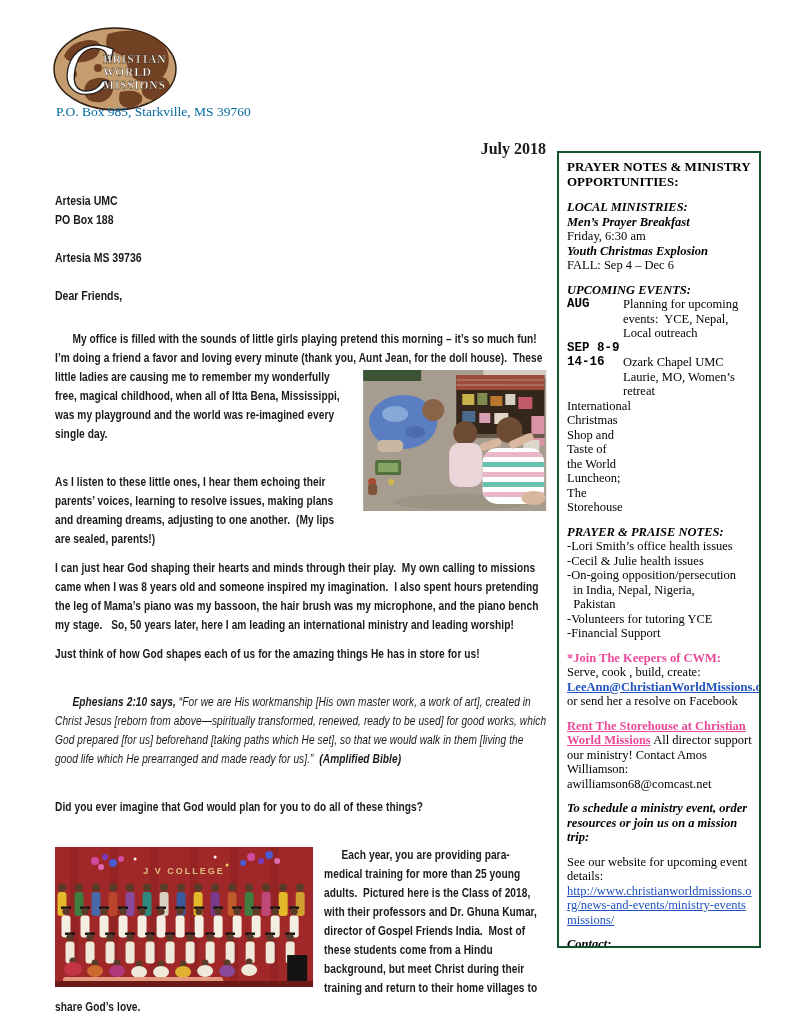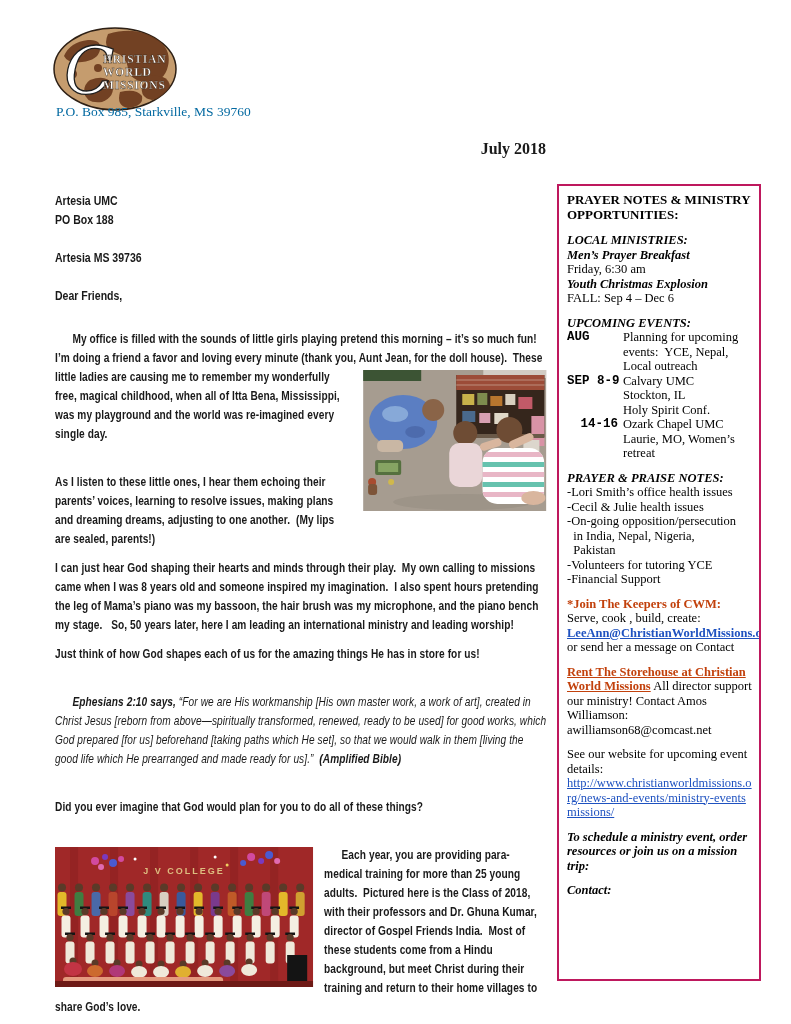--- a/index.html
+++ b/index.html
@@ -36,32 +36,32 @@
   .clear-r { clear:right; }
   .italic { font-style:italic; }
   .scripture { font-style:italic; font-weight:normal; }
   .scripture .bi { font-weight:bold; }
   svg.photo1 { float:right; margin:3px 0 8px 14px; }
   svg.photo2 { float:left; margin:2px 14px 2px 0; }
 
   
   .sidebar {
     position:absolute; left:557px; top:151px; width:204px; height:797px;
-    border:2px solid #be185d; box-sizing:border-box; overflow:hidden;
+    border:2px solid #14532d; box-sizing:border-box; overflow:hidden;
     padding:7px 5px 6px 8px;
-    font-family:"Liberation Serif", serif; font-size:12.5px; line-height:14.5px; color:#000;margin-top:33px;
+    font-family:"Liberation Serif", serif; font-size:12.5px; line-height:14.5px; color:#000;
   }
   .sb-title { font-weight:bold; font-size:13px; margin-bottom:11px; }
   .sb-sec { margin-bottom:10px; }
   .sb-head { font-weight:bold; font-style:italic; }
   .mi-name { font-weight:bold; font-style:italic; }
   .ev { display:grid; grid-template-columns:56px 1fr; }
   .ev-date { font-weight:bold;font-family:Liberation Mono, monospace; }
-  .ev-date.right { text-align:right; padding-right:5px; }
-  .red-bold { color:#c2410c; font-weight:bold; }
+  .ev-date.right { text-align:left; padding-right:5px; }
+  .red-bold { color:#ec4899; font-weight:bold; }
   .underline { text-decoration:underline; }
   .link { color:#1f52c0; text-decoration:underline; }
   .bold { font-weight:bold; }
   .breakall { word-break:break-all; }
 </style>
 </head>
 <body>
 
 <div class="page">
 
@@ -294,60 +294,58 @@
     </div>
 
     <div class="sb-sec">
       <div class="sb-head">UPCOMING EVENTS:</div>
       <div class="ev">
         <div class="ev-date">AUG</div>
         <div class="ev-desc pre">Planning for upcoming events:  YCE, Nepal, Local outreach</div>
       </div>
       <div class="ev">
         <div class="ev-date">SEP 8-9</div>
-        <div class="ev-desc pre">Calvary UMC
-Stockton, IL
-Holy Spirit Conf.</div>
       </div>
       <div class="ev">
         <div class="ev-date right">14-16</div>
         <div class="ev-desc pre">Ozark Chapel UMC Laurie, MO, Women’s retreat</div>
       </div>
       <div class="ev">
+        <div class="ev-desc pre">International Christmas Shop and Taste of the World Luncheon; The Storehouse</div>
       </div>
     </div>
 
     <div class="sb-sec">
       <div class="sb-head">PRAYER &amp; PRAISE NOTES:</div>
       <div class="pr pre">-Lori Smith’s office health issues</div>
       <div class="pr pre">-Cecil &amp; Julie health issues</div>
       <div class="pr pre">-On-going opposition/persecution
   in India, Nepal, Nigeria,
   Pakistan</div>
       <div class="pr pre">-Volunteers for tutoring YCE</div>
       <div class="pr pre">-Financial Support</div>
     </div>
 
     <div class="sb-sec">
       <div class="red-bold">*Join The Keepers of CWM:</div>
       <div>Serve, cook , build, create:</div>
       <div class="link bold">LeeAnn@ChristianWorldMissions.org</div>
-      <div>or send her a message on Contact</div>
+      <div>or send her a resolve on Facebook</div>
     </div>
 
     <div class="sb-sec">
       <span class="red-bold underline">Rent The Storehouse at Christian World Missions</span><span class="pre"> All director support our ministry! Contact Amos Williamson: awilliamson68@comcast.net</span>
     </div>
+
+    <div class="sb-sec italic bold">To schedule a ministry event, order resources or join us on a mission trip:</div>
 
     <div class="sb-sec">
       <div>See our website for upcoming event details:</div>
       <div class="link breakall">http://www.christianworldmissions.org/news-and-events/ministry-eventsmissions/</div>
     </div>
 
-    <div class="sb-sec italic bold">To schedule a ministry event, order resources or join us on a mission trip:</div>
-
     <div class="sb-sec">
       <div class="italic bold">Contact:</div>
 
     </div>
   </div>
 
 </div>
 
 </body></html>

